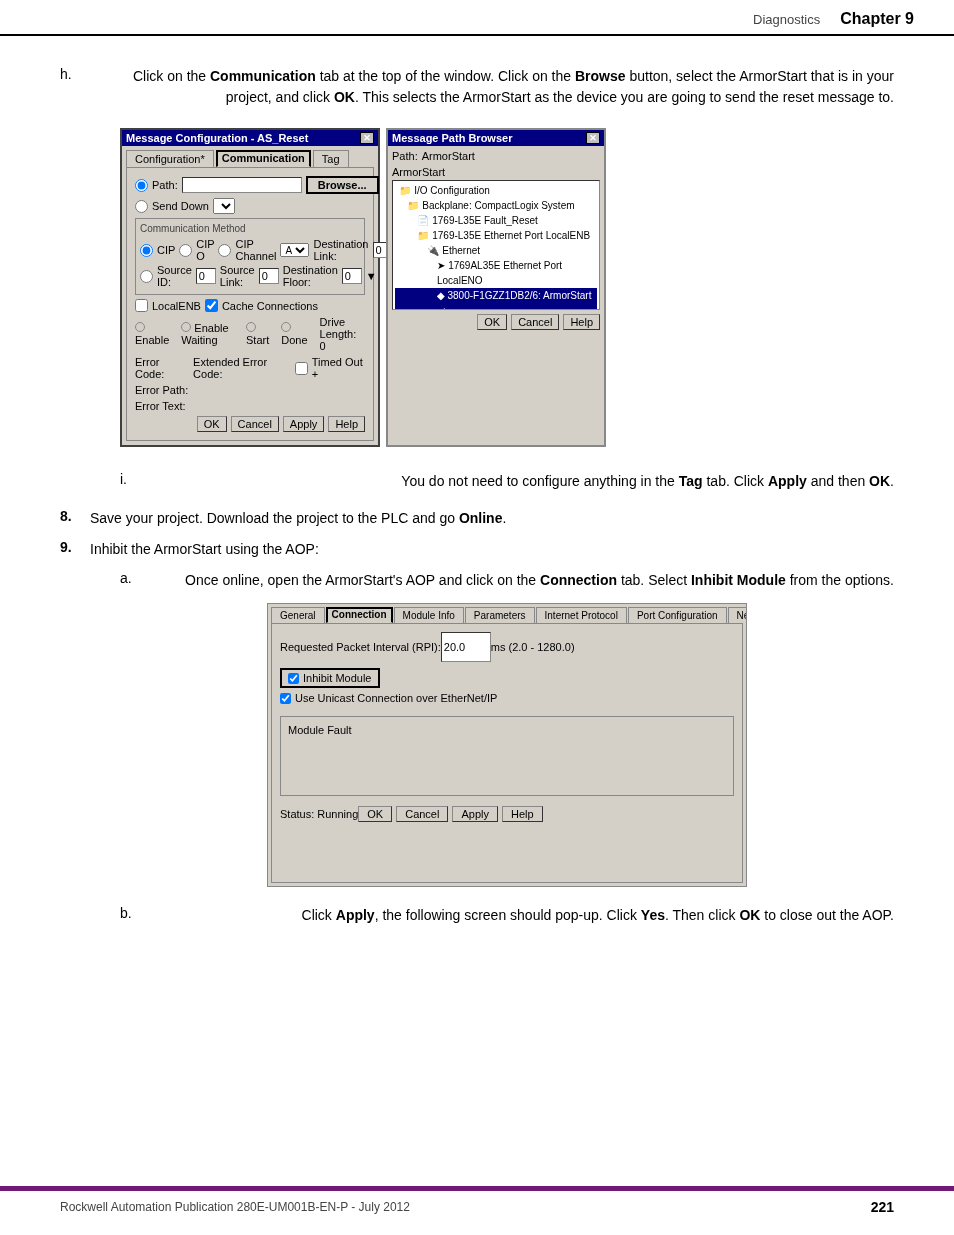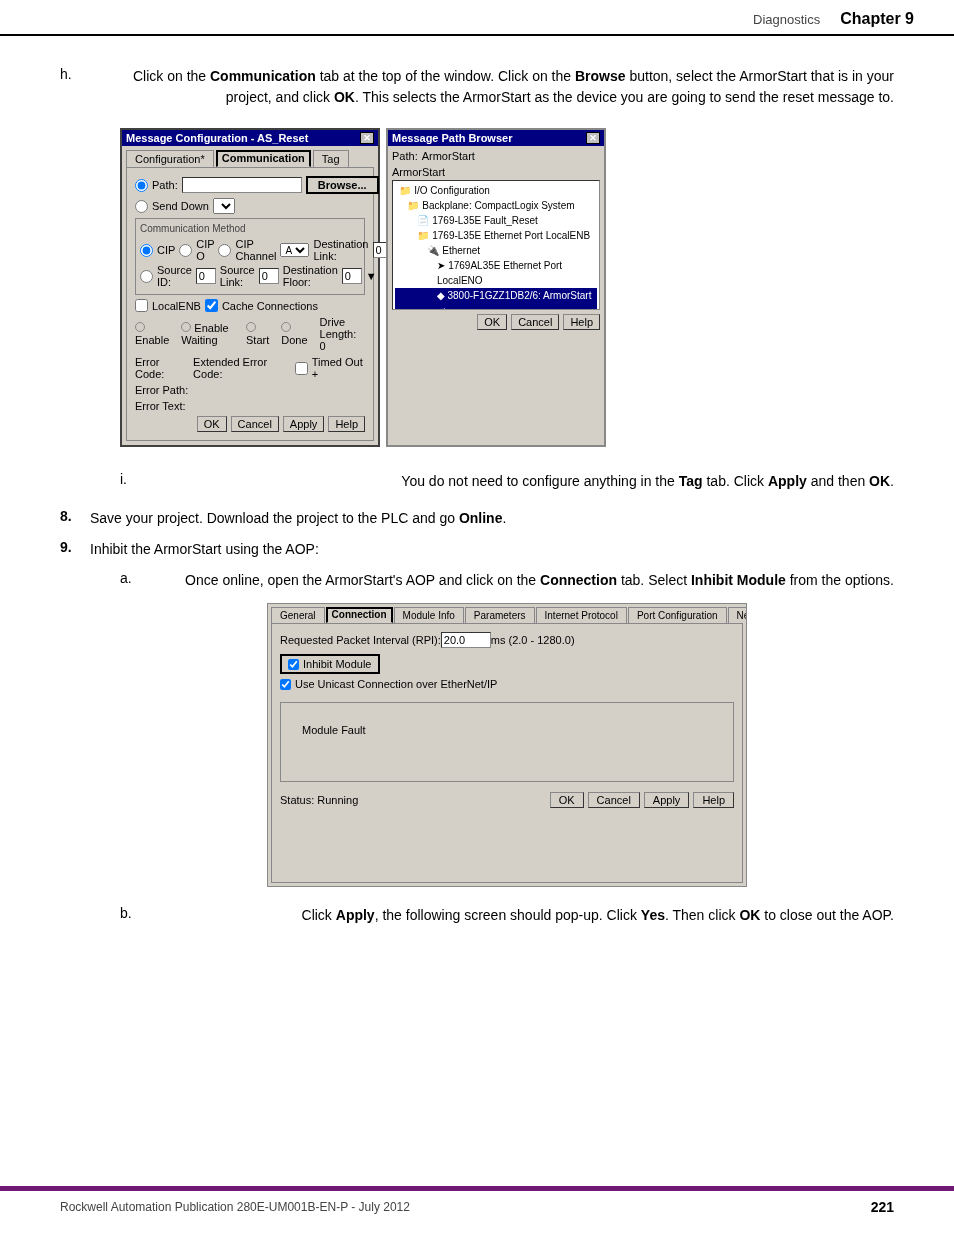--- a/index.html
+++ b/index.html
@@ -288,44 +288,43 @@
     }
     .aop-row {
       display: flex;
       align-items: center;
       margin-bottom: 6px;
       font-size: 11px;
     }
     .aop-input {
       border: 1px inset #888;
       background: #fff;
-      height: 16px;
+      height: 30px;
       font-size: 11px;
       padding: 0 2px;
       width: 50px;
     }
     .aop-checkbox-row {
       display: flex;
       align-items: center;
       gap: 4px;
       margin-bottom: 4px;
       font-size: 11px;
     }
     .aop-module-fault {
       border: 1px solid #888;
       background: #d4d0c8;
       height: 80px;
       margin: 12px 0 8px 0;
-      padding: 21px;
+      padding: 7px;
       font-size: 11px;
     }
     .aop-status-bar {
       display: flex;
       align-items: center;
-      justify-content: space-between;
       font-size: 11px;
       padding: 2px 0;
     }
     .aop-bottom-buttons {
       display: flex;
       gap: 4px;
     }
     .aop-button {
       border: 1px outset #888;
       background: #d4d0c8;

